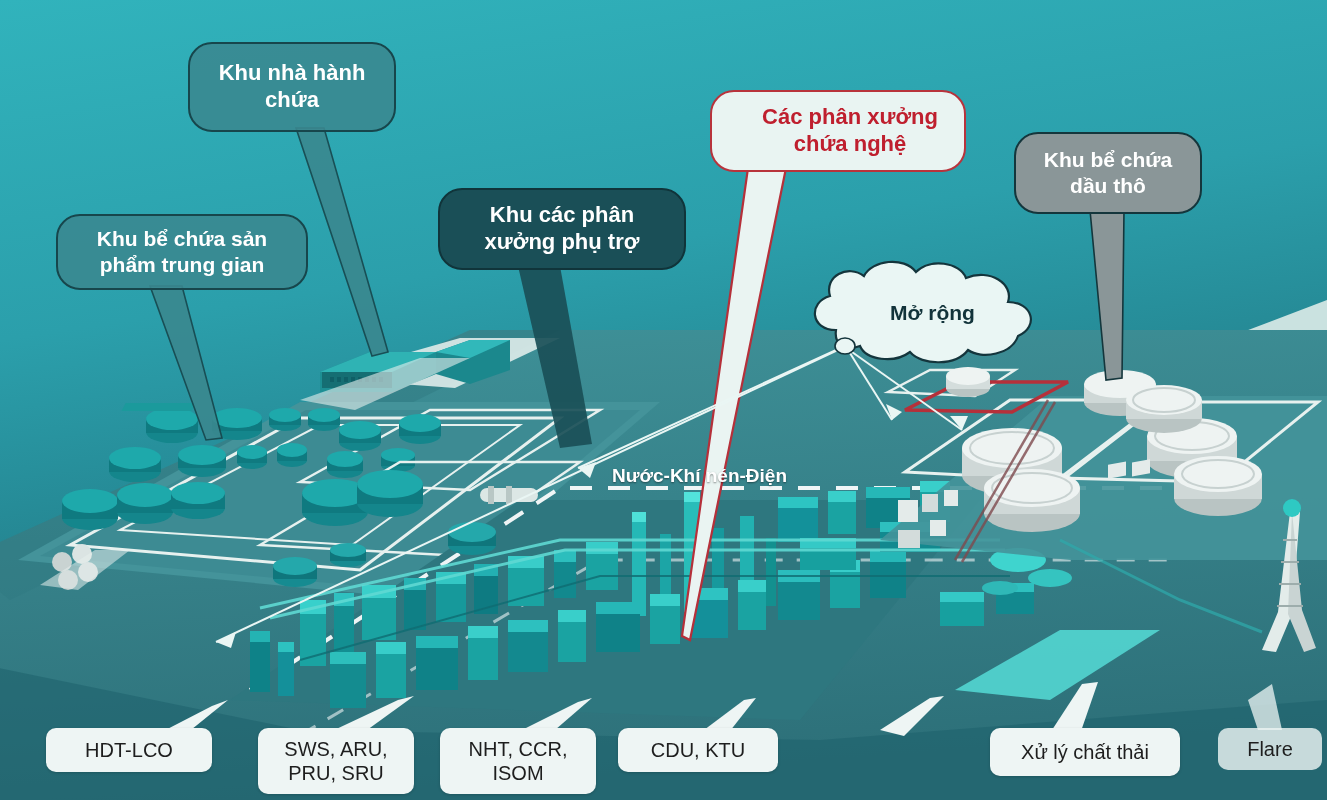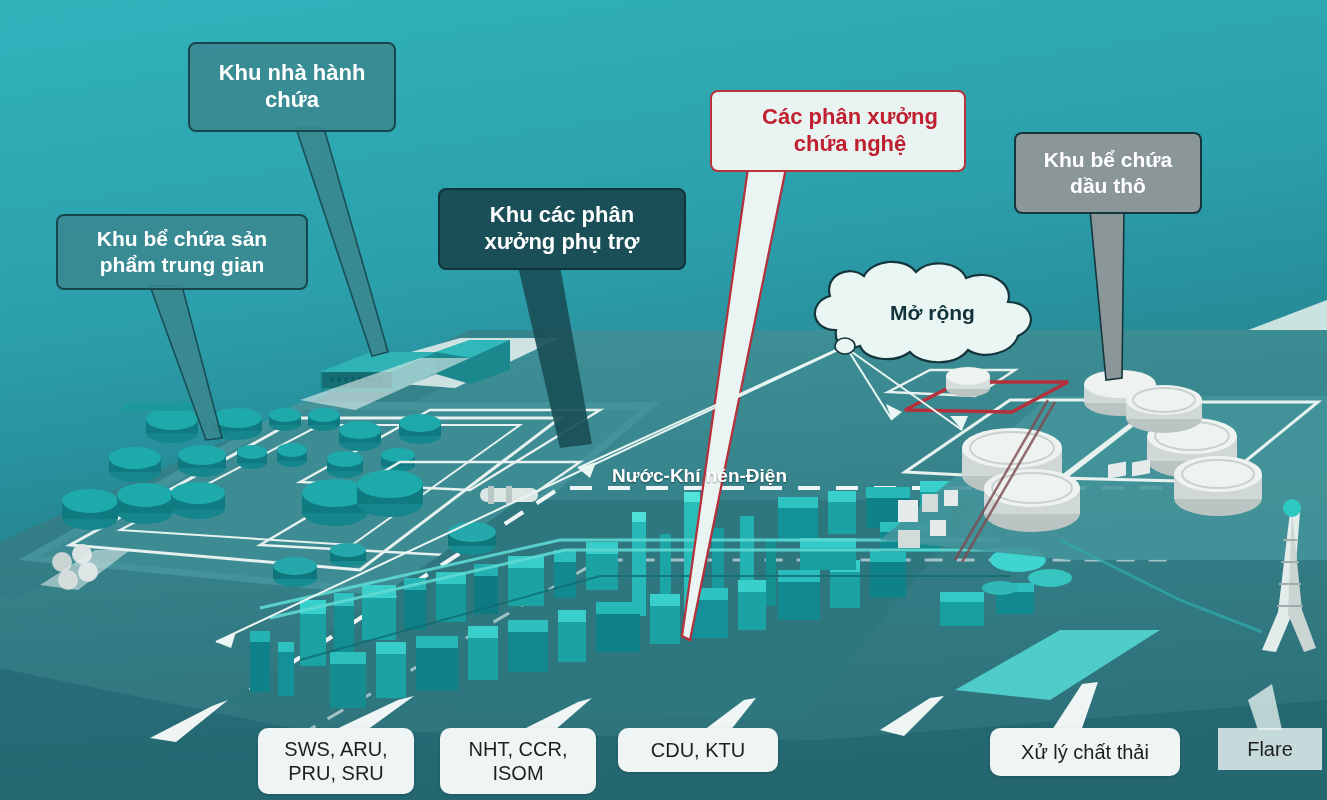--- a/index.html
+++ b/index.html
@@ -16,21 +16,21 @@
     background: linear-gradient(170deg, #30b2bb 0%, #2aa7b2 28%, #2e9aa4 48%, #27808c 66%, #1f6a76 82%, #1a5b66 100%);
   }
 
   
   #scene { position:absolute; inset:0; }
 
   
   .callout {
     position: absolute;
     box-sizing: border-box;
-    border-radius: 8px;
+    border-radius: 24px;
     display: flex;
     align-items: center;
     justify-content: center;
     text-align: center;
     line-height: 1.22;
     font-weight: bold;
     padding: 8px 14px;
     z-index: 40;
   }
   .callout.teal {
@@ -60,21 +60,21 @@
     color: #1e1e1e;
     font-weight: normal;
     border-radius: 10px;
     box-shadow: 0 1px 3px rgba(0,0,0,0.18);
   }
   .callout.flare {
     background: rgba(235,244,243,0.82);
     border: none;
     color: #1e1e1e;
     font-weight: normal;
-    border-radius: 0;
+    border-radius: 10px;
   }
 
   
   .cloud-wrap { position:absolute; z-index:40; }
   .cloud-label {
     position:absolute; inset:0;
     display:flex; align-items:center; justify-content:center;
     color:#12333a; font-weight:bold; font-size:21px;
     pointer-events:none;
   }
@@ -533,20 +533,23 @@
   <svg style="position:absolute; inset:0; z-index:48; pointer-events:none;" viewBox="0 0 1327 800" preserveAspectRatio="none" xmlns="http://www.w3.org/2000/svg">
     <path d="M150 738 L212 706 L228 700 L176 742 Z" fill="#eef5f4"></path>
     <path d="M330 732 L398 700 L414 696 L356 738 Z" fill="#eef5f4"></path>
     <path d="M522 730 L578 702 L592 698 L548 736 Z" fill="#eef5f4"></path>
     <path d="M704 730 L744 700 L756 698 L726 736 Z" fill="#eef5f4"></path>
     <path d="M880 730 L930 698 L944 696 L904 736 Z" fill="#eef5f4"></path>
     <path d="M1052 730 L1082 684 L1098 682 L1080 734 Z" fill="#eef5f4"></path>
     <path d="M1258 730 L1248 700 L1272 684 L1282 730 Z" fill="#eef5f4" opacity="0.75"></path>
   </svg>
 
+  <div class="callout white" style="left:46px; top:728px; width:166px; height:44px; font-size:20px; z-index:50;">
+    <span>HDT-LCO</span>
+  </div>
 
   <div class="callout white" style="left:258px; top:728px; width:156px; height:66px; font-size:20px; z-index:50;">
     <span>
       <span>SWS, ARU,</span><br>
       <span>PRU, SRU</span>
     </span>
   </div>
 
   <div class="callout white" style="left:440px; top:728px; width:156px; height:66px; font-size:20px; z-index:50;">
     <span>

